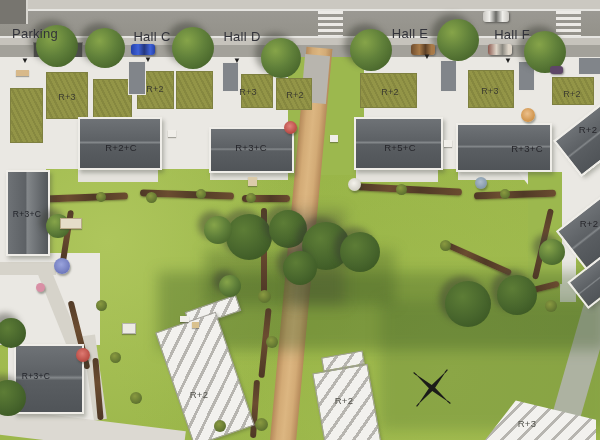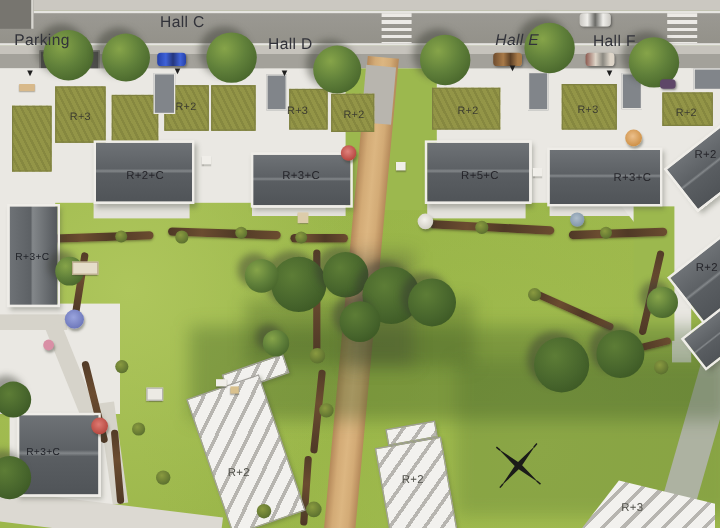--- a/index.html
+++ b/index.html
@@ -223,23 +223,23 @@
   <div class="abs furn" style="left:330px;top:135px;width:8px;height:7px;background:#f0eee9;"></div>
   <div class="abs furn" style="left:444px;top:140px;width:8px;height:7px;background:#f0eee9;"></div>
 
   <div class="abs arrow" style="left:25px;top:61px;">▼</div>
   <div class="abs arrow" style="left:148px;top:60px;">▼</div>
   <div class="abs arrow" style="left:237px;top:61px;">▼</div>
   <div class="abs arrow" style="left:427px;top:57px;">▼</div>
   <div class="abs arrow" style="left:508px;top:61px;">▼</div>
 
   <div class="abs lbl" style="left:35px;top:33px;">Parking</div>
-  <div class="abs lbl" style="left:152px;top:18px;">Hall C</div>
+  <div class="abs lbl" style="left:152px;top:36px;">Hall C</div>
   <div class="abs lbl" style="left:242px;top:36px;">Hall D</div>
-  <div class="abs lbl" style="left:431px;top:33px;font-style:italic;">Hall E</div>
+  <div class="abs lbl" style="left:410px;top:33px;">Hall E</div>
   <div class="abs lbl" style="left:512px;top:34px;">Hall F</div>
 
   <div class="abs lbl roof" style="left:67px;top:97px;">R+3</div>
   <div class="abs lbl roof" style="left:155px;top:89px;">R+2</div>
   <div class="abs lbl roof" style="left:248px;top:92px;">R+3</div>
   <div class="abs lbl roof" style="left:295px;top:95px;">R+2</div>
   <div class="abs lbl roof" style="left:390px;top:92px;">R+2</div>
   <div class="abs lbl roof" style="left:490px;top:91px;">R+3</div>
   <div class="abs lbl roof" style="left:572px;top:94px;">R+2</div>
 

